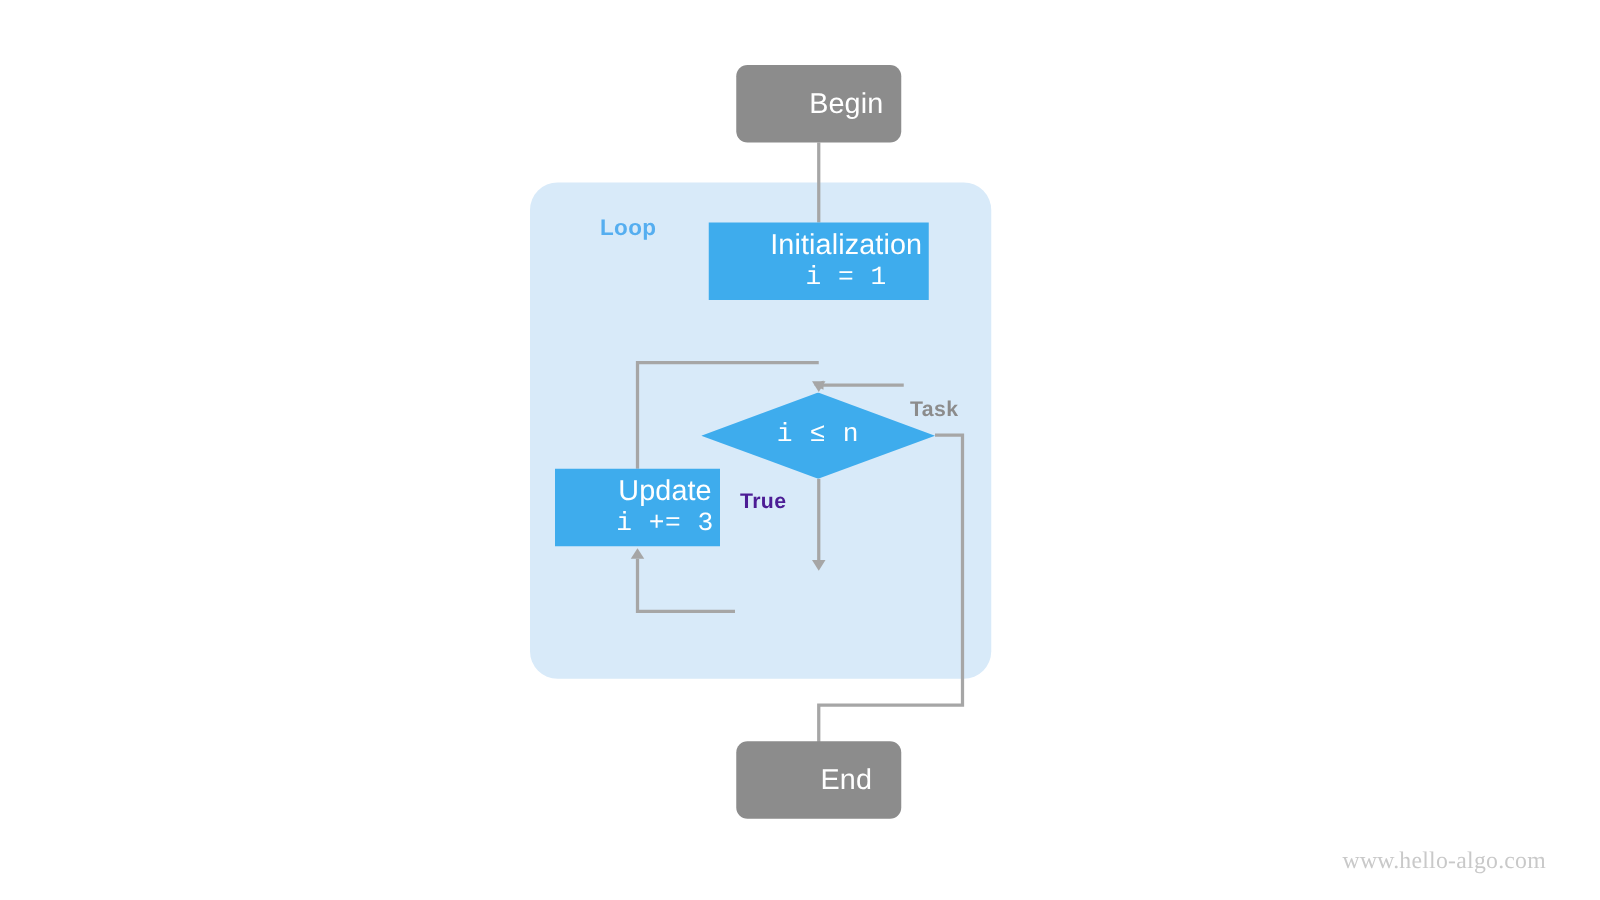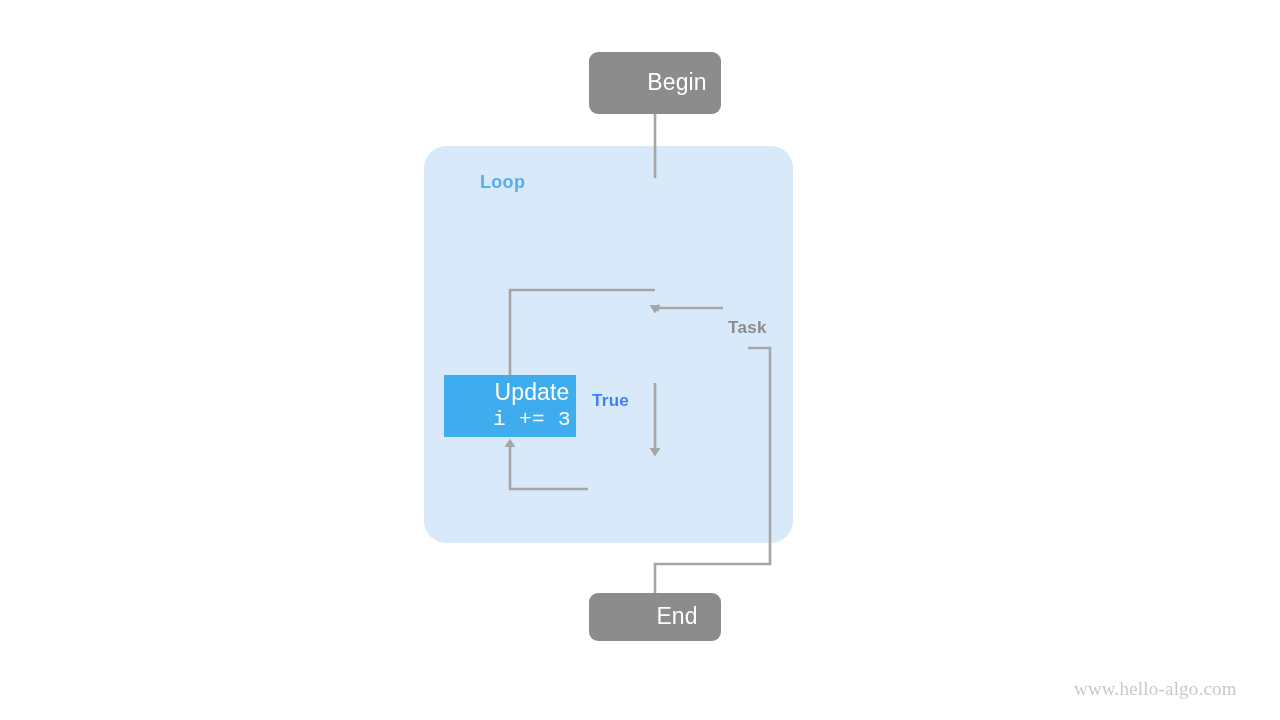--- a/index.html
+++ b/index.html
@@ -140,31 +140,41 @@
     <path d="M504.6,447 L510,438.5 L515.4,447 Z" fill="#a6a6a6"></path>
 
     <path d="M748,348 L770,348 L770,564 L655,564 L655,596" fill="none" stroke="#a6a6a6" stroke-width="2.6"></path>
     <path d="M649.6,594 L655,602.5 L660.4,594 Z" fill="#a6a6a6"></path>
   </svg>
 
   <div class="node terminal" style="left:589px; top:52px; width:132px; height:62px; background:#8c8c8c;">
     <span class="title">Begin</span>
   </div>
 
+  <div class="node" style="left:567px; top:178px; width:176px; height:62px; background:#3eaced;">
+    <span class="title">Initialization</span>
+    <span class="expr">i = 1</span>
+  </div>
 
+  <div class="diamond-wrap" style="left:561px; top:314px; width:187px; height:69px;">
+    <svg width="187" height="69" viewBox="0 0 187 69">
+      <polygon points="93.5,0 187,34.5 93.5,69 0,34.5" fill="#3eaced"></polygon>
+    </svg>
+    <span class="dlabel">i ≤ n</span>
+  </div>
 
   <div class="node" style="left:444px; top:375px; width:132px; height:62px; background:#3eaced;">
     <span class="title">Update</span>
     <span class="expr">i += 3</span>
   </div>
 
 
-  <div class="node terminal" style="left:589px; top:593px; width:132px; height:48px; background:#8c8c8c;">
+  <div class="node terminal" style="left:589px; top:593px; width:132px; height:62px; background:#8c8c8c;">
     <span class="title">End</span>
   </div>
 
-  <div class="edge-label" style="left:592px; top:391px; color:#3b82f6;">True</div>
+  <div class="edge-label" style="left:592px; top:391px; color:#4c1d95;">True</div>
 
   <div class="edge-label" style="left:728px; top:318px; color:#8c8c8c;">Task</div>
 
   <div class="watermark" style="left:1074px; top:678px; color:#c9c9c9;">www.hello-algo.com</div>
 
 </div>
 
 </body></html>

